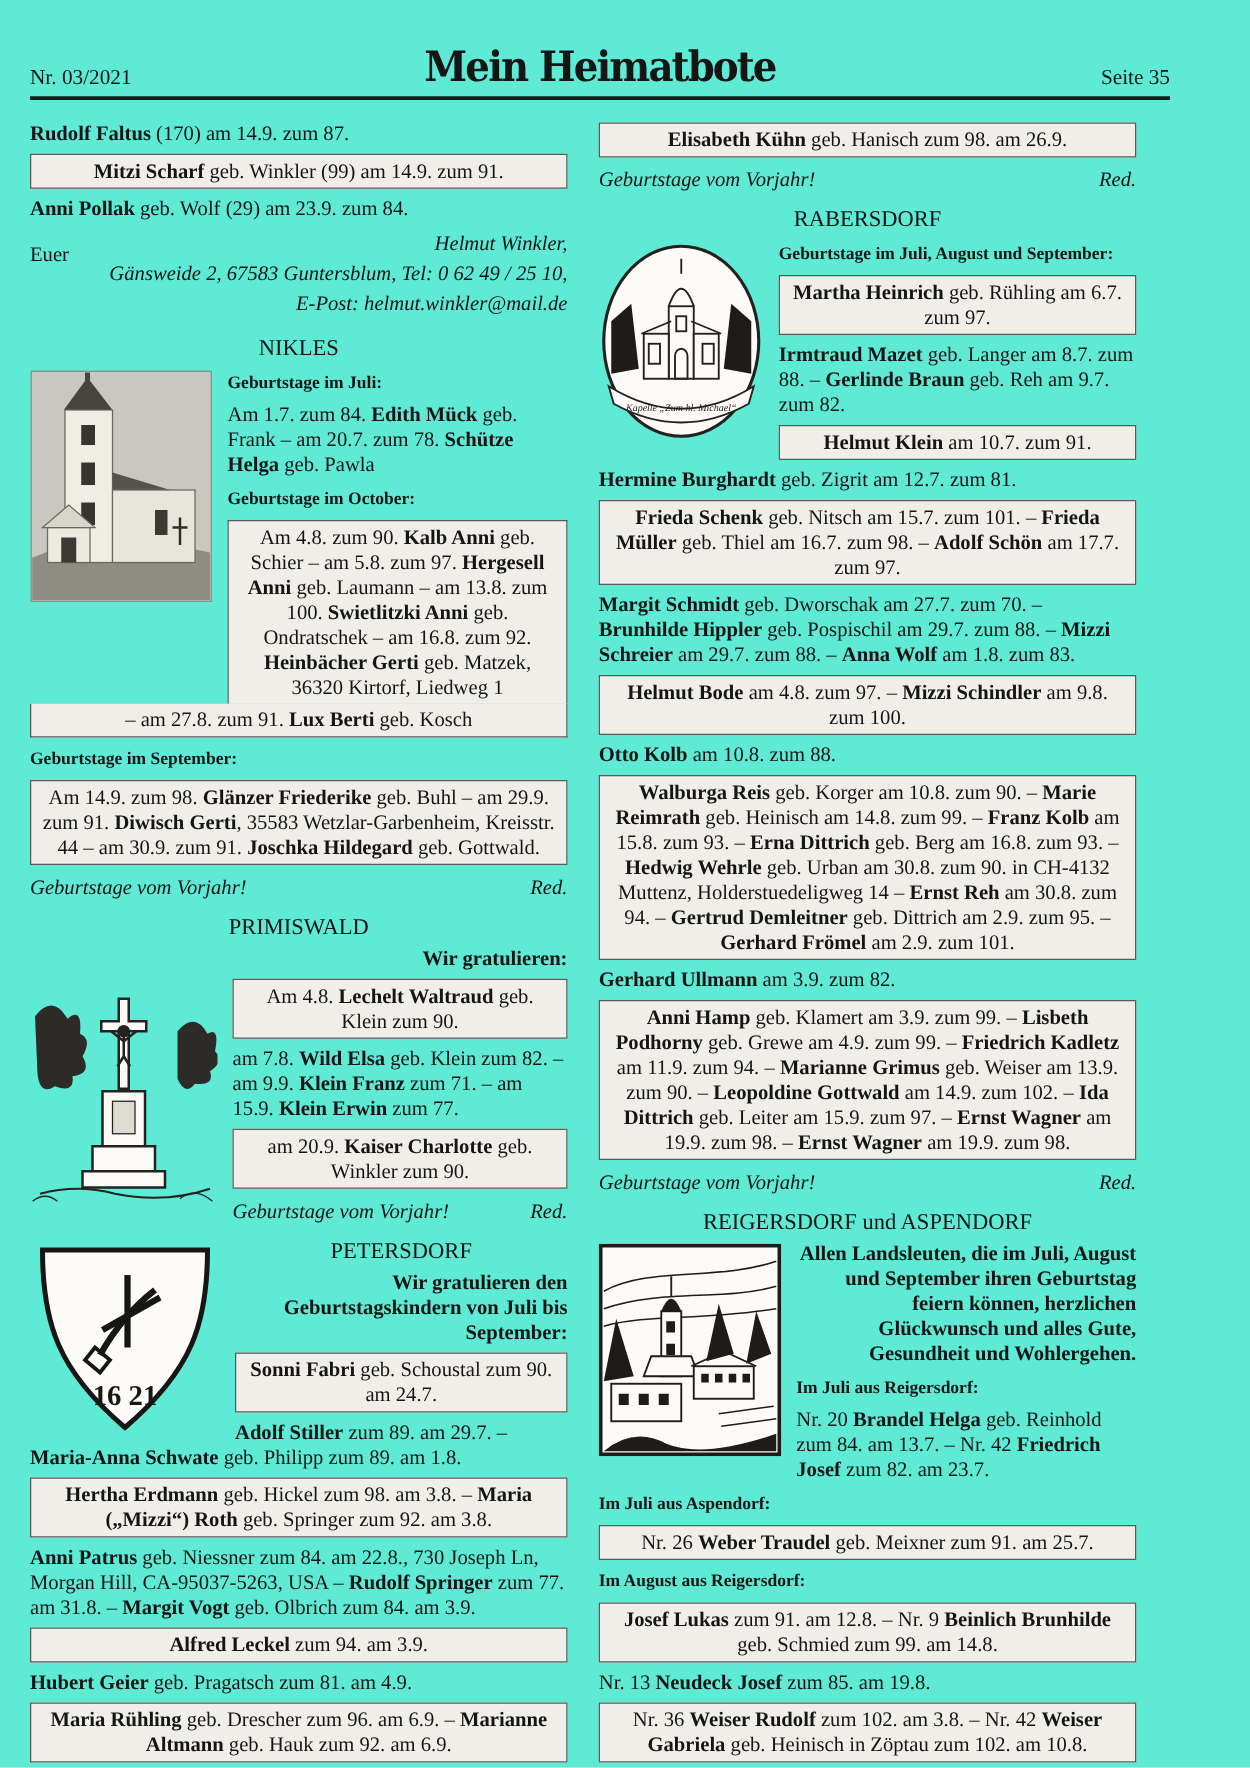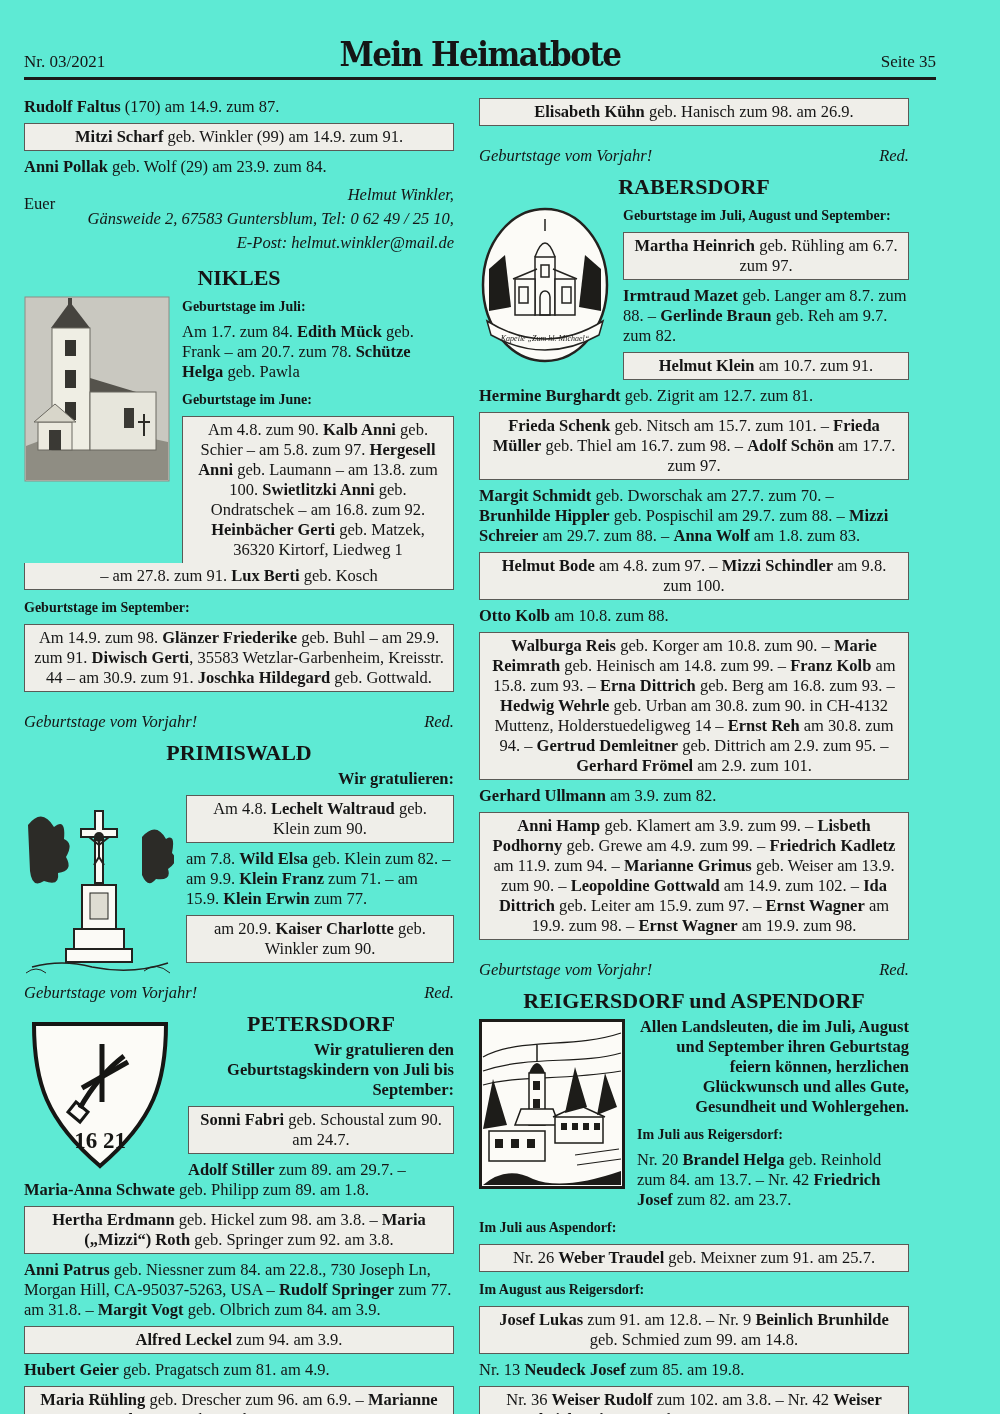--- a/index.html
+++ b/index.html
@@ -11,24 +11,24 @@
   .hdr .mast{flex:1;text-align:center;font-family:"DejaVu Serif",serif;font-weight:bold;
              font-size:31px;letter-spacing:-1.5px;transform:scaleY(1.08);}
   .hdr .pageno{width:200px;text-align:right;font-size:17px;}
   .columns{display:flex;gap:25px;margin-top:12px;}
   .col{width:430px;font-size:16.5px;line-height:20px;}
   p.entry{margin:5px 0;}
   p.bold{font-weight:bold;text-align:right;}
   .box{border:1px solid #5a5a56;background:#efeee9;padding:3px 8px;margin:6px 0;overflow:hidden;text-align:center;}
   .box.nb{border-bottom:none;margin-bottom:0;}
   .box.nt{border-top:none;margin-top:0;clear:both;}
-  h2.sec{font-size:22px;line-height:22px;text-align:center;margin:10px 0 4px;font-weight:bold;}
+  h2.sec{font-size:18px;line-height:22px;text-align:center;margin:10px 0 4px;font-weight:normal;}
   h2.inflow{overflow:hidden;}
   h3.sub{font-size:14px;line-height:20px;margin:8px 0 3px;font-weight:bold;}
-  .vorjahr{display:flex;justify-content:space-between;font-style:italic;margin:20px 0 6px;overflow:hidden;clear:none;}
+  .vorjahr{display:flex;justify-content:space-between;font-style:italic;margin:8px 0 6px;overflow:hidden;clear:none;}
   .fl{float:left;margin:3px 12px 4px 0;}
   .clear{clear:both;}
   .sig{position:relative;margin:6px 0 12px;}
   .sig .euer{position:absolute;left:0;top:11px;font-style:normal;}
   .sig .lines{text-align:right;font-style:italic;line-height:24px;}
   svg{display:block;}
 </style>
 </head>
 <body>
 
@@ -72,21 +72,21 @@
           <polygon points="66,96 66,82 132,102 132,112" fill="#55534c"></polygon>
           <rect x="66" y="96" width="66" height="58" fill="#e7e6dc" stroke="#6a6860"></rect>
           <rect x="100" y="112" width="10" height="20" fill="#3a3934"></rect>
           <rect x="14" y="126" width="34" height="28" fill="#eceadf" stroke="#6a6860"></rect>
           <polygon points="10,126 52,126 31,108" fill="#d8d6ca" stroke="#6a6860"></polygon>
           <rect x="25" y="134" width="12" height="20" fill="#3a3934"></rect>
           <path d="M120,118 v22 M114,126 h12" stroke="#2c2b27" stroke-width="2" fill="none"></path>
         </svg>
         <h3 class="sub">Geburtstage im Juli:</h3>
         <p class="entry">Am 1.7. zum 84. <b>Edith Mück</b> geb. Frank – am 20.7. zum 78. <b>Schütze Helga</b> geb. Pawla</p>
-        <h3 class="sub">Geburtstage im June:</h3>
+        <h3 class="sub">Geburtstage im October:</h3>
         <div class="box nb">Am 4.8. zum 90. <b>Kalb Anni</b> geb. Schier – am 5.8. zum 97. <b>Hergesell Anni</b> geb. Laumann – am 13.8. zum 100. <b>Swietlitzki Anni</b> geb. Ondratschek – am 16.8. zum 92. <b>Heinbächer Gerti</b> geb. Matzek, 36320 Kirtorf, Liedweg 1</div>
         <div class="box nt">– am 27.8. zum 91. <b>Lux Berti</b> geb. Kosch</div>
         <h3 class="sub clear">Geburtstage im September:</h3>
         <div class="box">Am 14.9. zum 98. <b>Glänzer Friederike</b> geb. Buhl – am 29.9. zum 91. <b>Diwisch Gerti</b>, 35583 Wetzlar-Garbenheim, Kreisstr. 44 – am 30.9. zum 91. <b>Joschka Hildegard</b> geb. Gottwald.</div>
         <div class="vorjahr">
           <span>Geburtstage vom Vorjahr!</span>
           <span>Red.</span>
         </div>
       </section>
 

